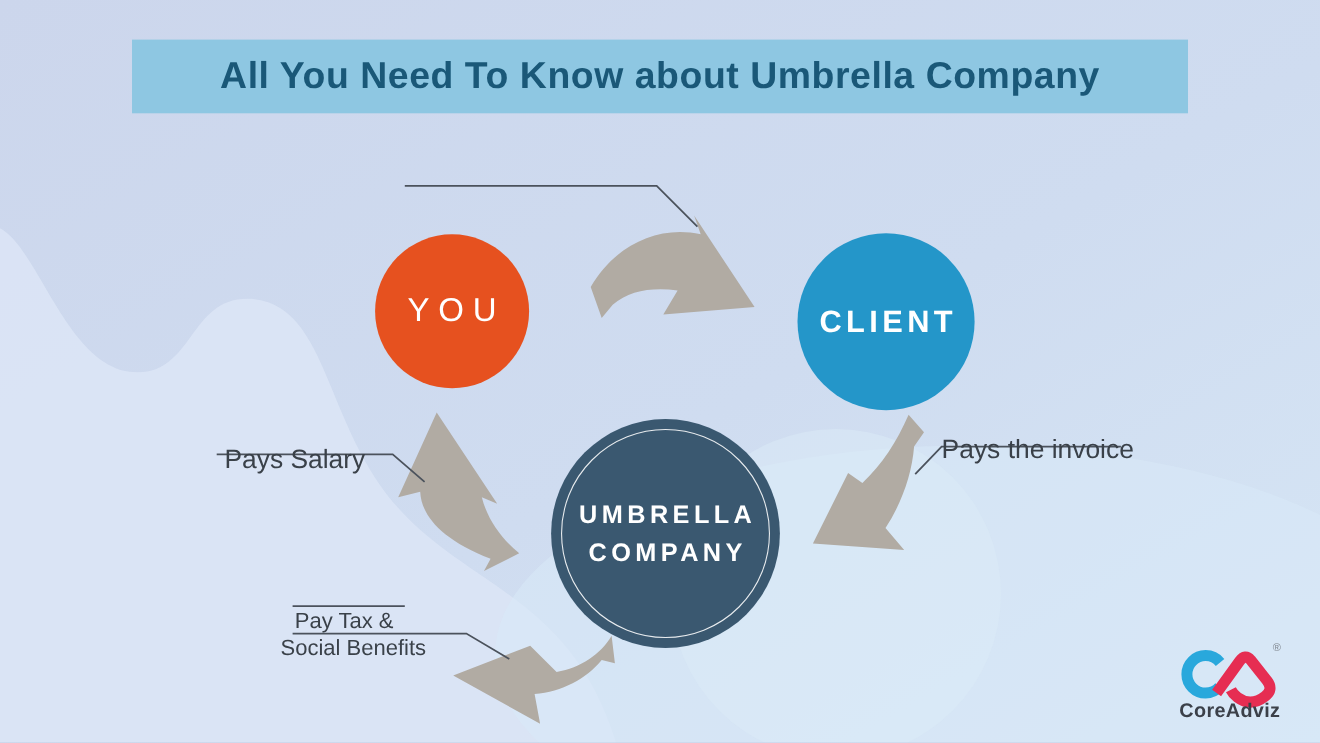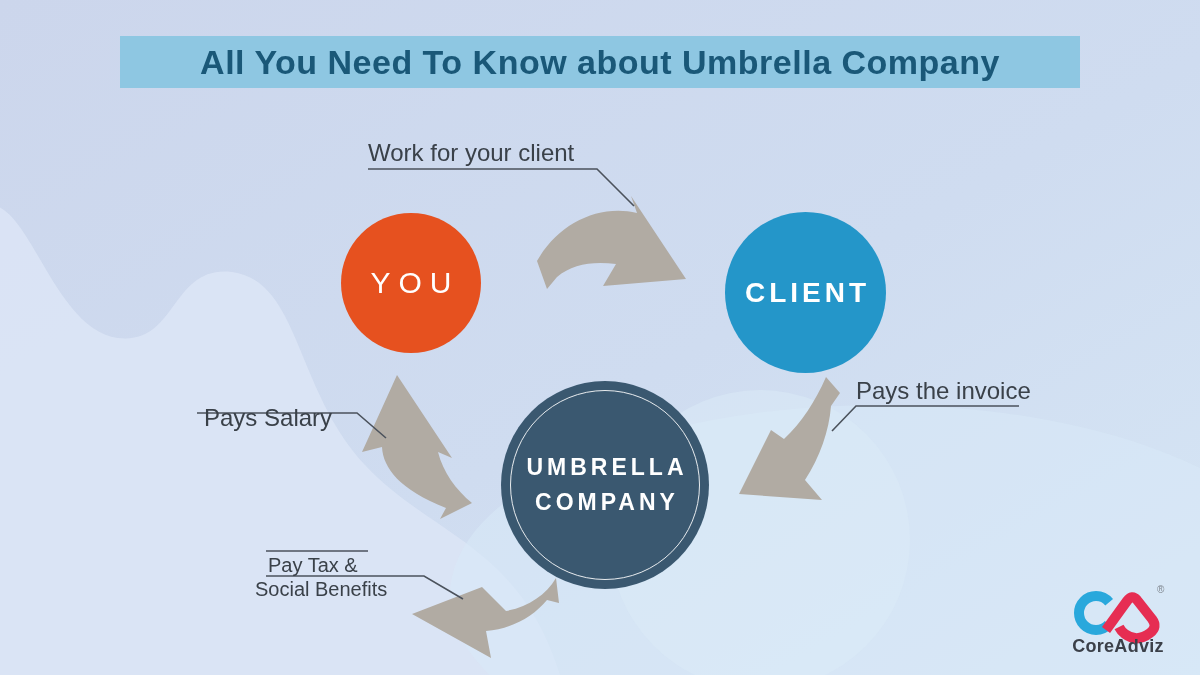--- a/index.html
+++ b/index.html
@@ -3,21 +3,21 @@
 <meta charset="utf-8">
 <style>
   html,body{margin:0;padding:0;background:#c9d4ea;}
   .stage{
     position:relative;width:1200px;height:675px;overflow:hidden;
     font-family:"Liberation Sans",sans-serif;
     background:linear-gradient(150deg,#ccd6ec 0%,#cfdcf0 55%,#d6e6f5 100%);
   }
   svg.bg{position:absolute;left:0;top:0;width:1200px;height:675px;}
   .banner{
-    position:absolute;left:120px;top:36px;width:960px;height:52px;
+    position:absolute;left:120px;top:36px;width:960px;height:67px;
     display:flex;align-items:center;justify-content:center;
   }
   .banner-title{font-size:34px;font-weight:700;letter-spacing:.5px;white-space:nowrap;}
   .node{
     position:absolute;border-radius:50%;
     display:flex;align-items:center;justify-content:center;
     color:#fff;white-space:nowrap;
   }
   .node-you{left:341px;top:213px;width:140px;height:140px;
     font-size:30px;font-weight:400;letter-spacing:8px;padding-left:8px;box-sizing:border-box;justify-content:center;}
@@ -75,22 +75,21 @@
   <div class="node node-client" style="background: rgb(36, 150, 201);">
     <span>CLIENT</span>
   </div>
 
   <div class="node node-umbrella" style="background: rgb(58, 88, 112);">
     <div class="ring"></div>
     <div class="umb-line">UMBRELLA</div>
     <div class="umb-line">COMPANY</div>
   </div>
 
-  <div class="ann ann-work" style="color: rgb(58, 65, 73);">Work for your client</div>
-  <div class="ann ann-invoice" style="color: rgb(58, 65, 73);">Pays the invoice</div>
+  <div class="ann ann-invoice" style="color: rgb(58, 65, 73); margin-top: 18px;">Pays the invoice</div>
   <div class="ann ann-salary" style="color: rgb(58, 65, 73);">Pays Salary</div>
   <div class="ann ann-tax1" style="color: rgb(58, 65, 73);">Pay Tax &amp;</div>
   <div class="ann ann-tax2" style="color: rgb(58, 65, 73);">Social Benefits</div>
 
   <div class="logo-text" style="color: rgb(59, 64, 73);">CoreAdviz</div>
   <div class="logo-reg">®</div>
 
 </div>
 
 </body></html>

